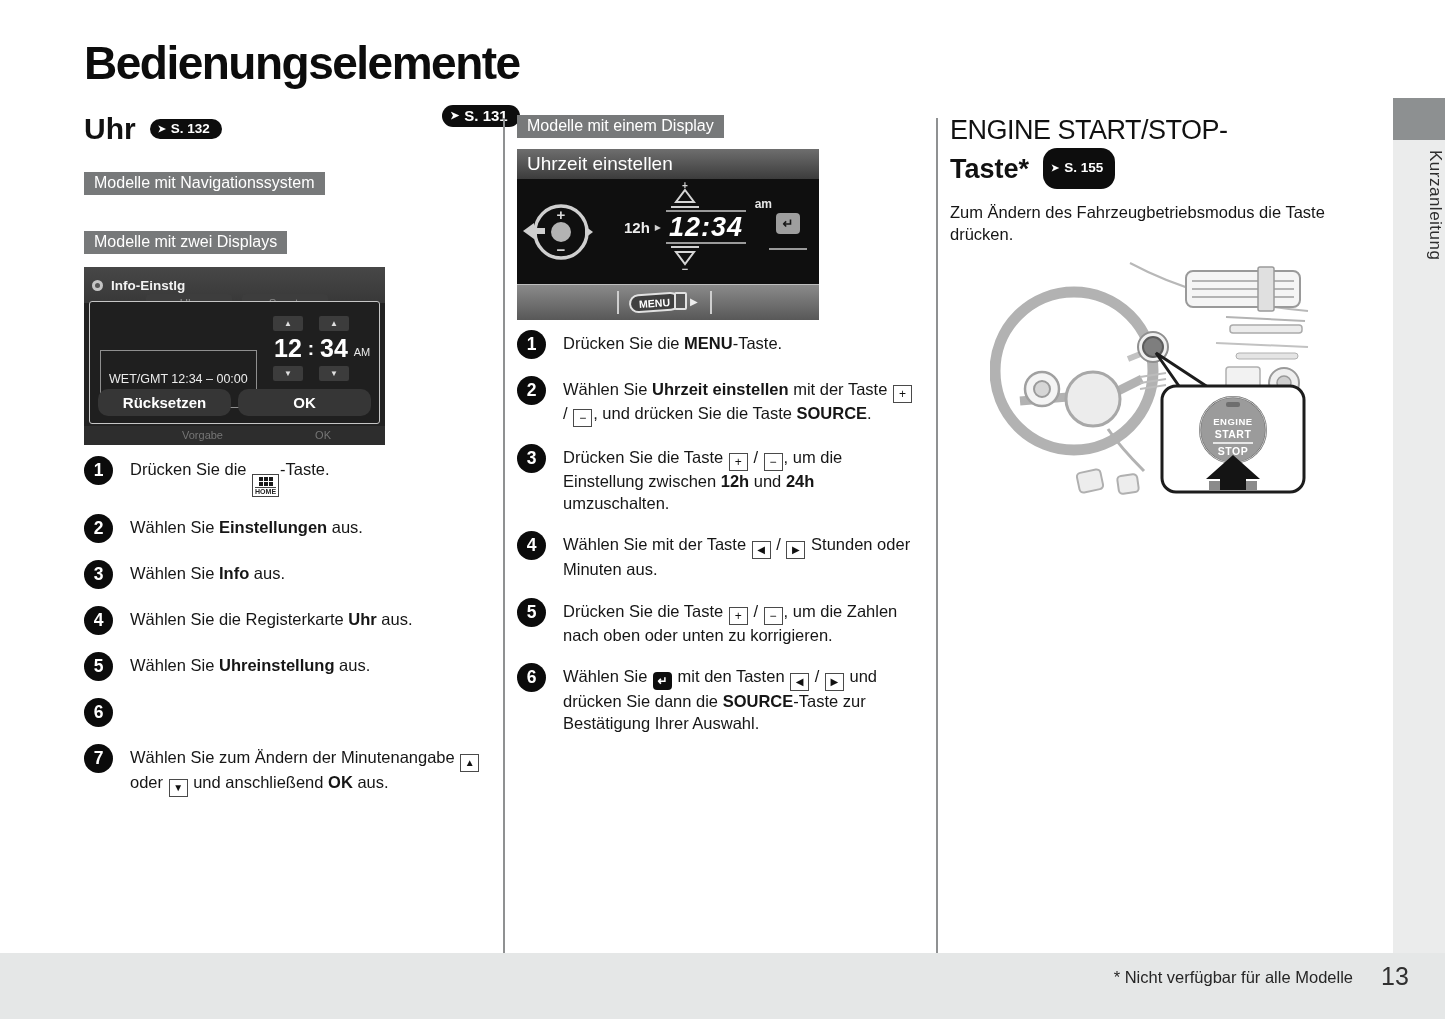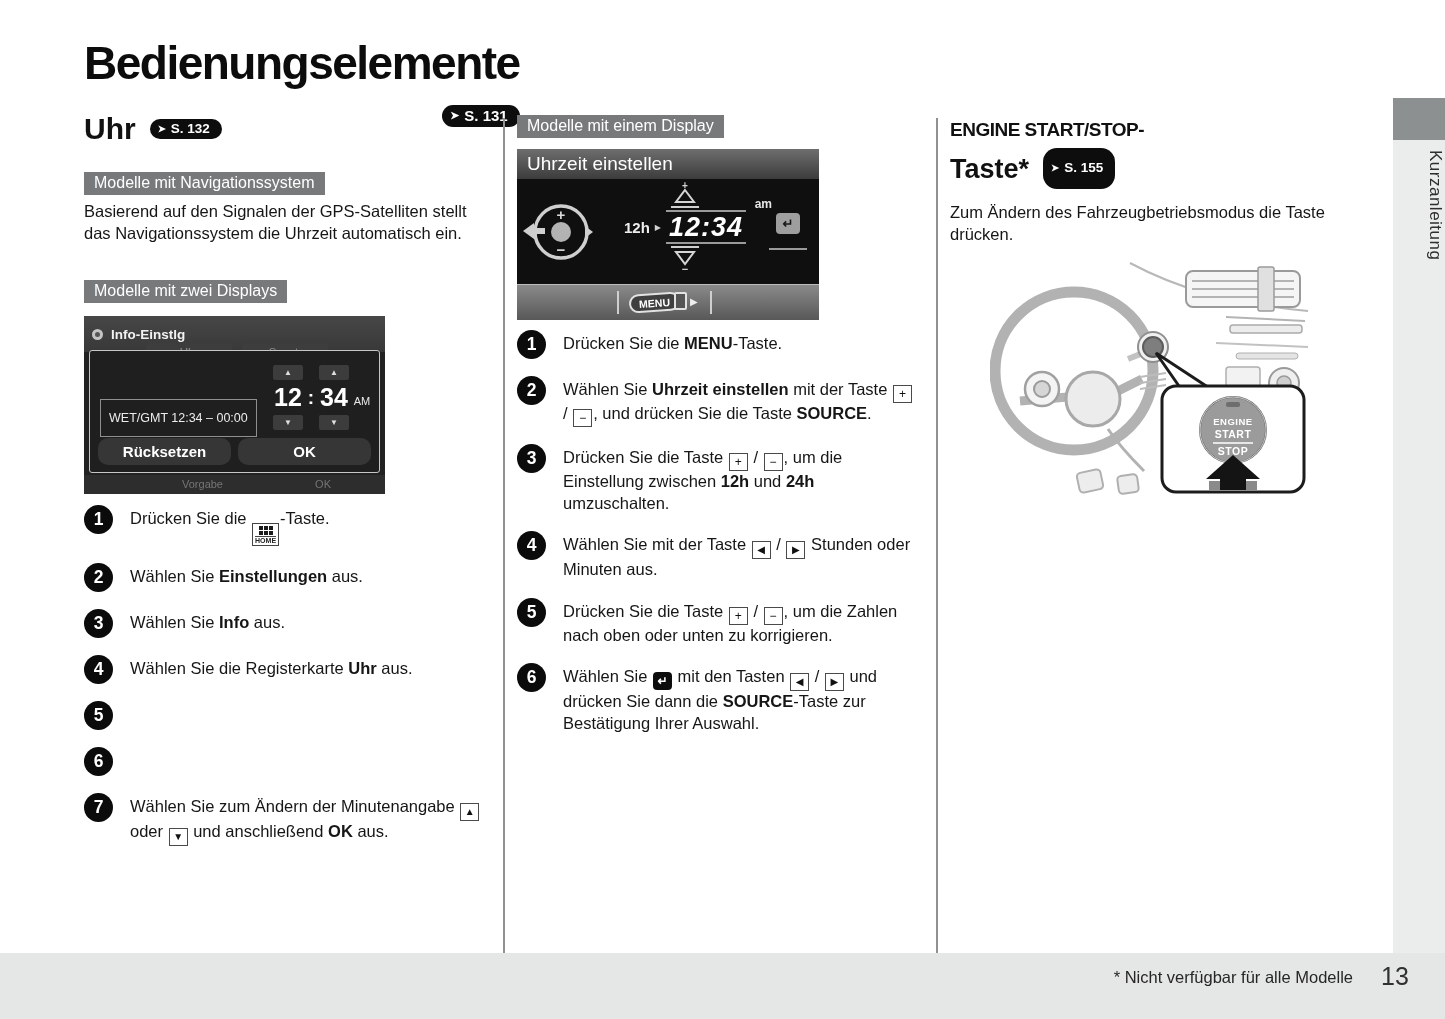--- a/index.html
+++ b/index.html
@@ -51,21 +51,21 @@
   .screen2 { position:relative; width:301px; height:178px; background:#222; overflow:hidden; }
   .sc2-titlebar { position:absolute; left:0; top:0; right:0; height:36px; background:linear-gradient(#474747,#383838);
                   display:flex; align-items:center; gap:8px; padding:0 8px; color:#f2f2f2; font-size:13.5px; font-weight:bold; }
   .gear { width:11px; height:11px; border-radius:50%; background:#c4c4c4; position:relative; }
   .gear::after { content:""; position:absolute; left:3px; top:3px; width:5px; height:5px; border-radius:50%; background:#555; }
   .sc2-tabs { position:absolute; top:27px; left:62px; display:flex; gap:10px; }
   .sc2-tab { width:86px; height:18px; background:#3d3d3d; border-radius:4px 4px 0 0; color:#8e8e8e;
              font-size:11.5px; display:flex; align-items:center; justify-content:center; }
   .sc2-dialog { position:absolute; left:5px; right:5px; top:34px; bottom:21px; background:#1f1f1f;
                 border:1px solid #c6c6c6; border-radius:3px; }
-  .sc2-field { position:absolute; left:10px; top:48px; border:1px solid #8f8f8f; padding:11px 8px;
+  .sc2-field { position:absolute; left:10px; top:48px; border:1px solid #8f8f8f; padding:21px 8px;
                color:#ececec; font-size:12.5px; white-space:nowrap; }
   .sc2-time { position:absolute; right:6px; top:14px; display:grid;
               grid-template-columns:30px 12px 30px 22px; grid-auto-rows:auto; column-gap:2px; row-gap:5px;
               align-items:center; justify-items:center; }
   .sc2-arrowbtn { width:30px; height:15px; background:#3c3c3c; border-radius:2px; color:#e0e0e0;
                   font-size:8px; display:flex; align-items:center; justify-content:center; }
   .sc2-digit { font-size:25px; font-weight:bold; color:#fff; line-height:1; }
   .sc2-colon { font-size:19px; font-weight:bold; color:#fff; }
   .sc2-ampm { font-size:11px; color:#e8e8e8; align-self:end; padding-bottom:3px; }
   .sc2-buttons { position:absolute; left:8px; right:8px; bottom:7px; display:flex; gap:7px; }
@@ -98,21 +98,21 @@
   .sc1-sep { position:absolute; top:6px; bottom:6px; width:2px; background:#cfcfcf; }
   .sep-a { left:33%; } .sep-b { left:64%; }
   .menu-pill { position:absolute; left:37%; top:8px; background:#3f3f3f; border:2px solid #e2e2e2;
                border-radius:10px; padding:0 8px; font-size:10.5px; font-weight:bold; color:#fff; height:19px;
                display:flex; align-items:center; transform:rotate(-4deg); }
   .src-icon { position:absolute; left:52%; top:7px; display:flex; align-items:center; gap:3px; }
   .src-box { width:13px; height:18px; border:2px solid #e2e2e2; background:#555; border-radius:2px; }
   .src-arr { color:#eee; font-size:10px; }
 
   
-  .engine-h { font-size:19px; font-weight:bold; line-height:36px; letter-spacing:-0.5px; }
+  .engine-h { font-size:27px; font-weight:normal; line-height:36px; letter-spacing:-0.5px; }
   .engine-h2 { display:flex; align-items:center; gap:14px; font-size:27px; font-weight:bold; line-height:36px; }
   .illus { margin:14px 0 0 40px; }
 
   
   .sidebar { position:absolute; left:1393px; top:98px; width:52px; height:855px; background:#ebecec; }
   .sidebar-tab { height:42px; background:#8d9091; }
   .sidebar-label { writing-mode:vertical-rl; font-size:17px; color:#2e2e2e; margin:10px auto 0;
                    display:block; width:100%; text-align:left; padding-left:15px; letter-spacing:0.5px; }
   .footer { position:absolute; left:0; top:953px; width:1445px; height:66px; background:#e5e7e7; }
   .footer-note { position:absolute; right:92px; top:15px; font-size:16.5px; color:#262626; }
@@ -137,21 +137,20 @@
   <section class="col-left">
     <div class="h-uhr">
       <span>Uhr</span>
       <span class="badge badge-sm">
         <span class="arr">➤</span>
         <span>S. 132</span>
       </span>
     </div>
 
     <div class="graylabel" style="margin-top:26px;">Modelle mit Navigationssystem</div>
-    <p class="body-text" style="margin-top:6px;">Basierend auf den Signalen der GPS-Satelliten stellt das Navigationssystem die Uhrzeit automatisch ein.</p>
 
     <div class="graylabel" style="margin-top:36px;">Modelle mit zwei Displays</div>
 
     
     <div class="screen2" style="margin-top:13px;">
       <div class="sc2-titlebar">
         <span class="gear"></span>
         <span>Info-Einstlg</span>
       </div>
       <div class="sc2-tabs">
@@ -207,20 +206,21 @@
         <div class="step">
           <span class="step-num">3</span>
           <span class="step-body">Wählen Sie <b>Info</b> aus.</span>
         </div>
         <div class="step">
           <span class="step-num">4</span>
           <span class="step-body">Wählen Sie die Registerkarte <b>Uhr</b> aus.</span>
         </div>
         <div class="step">
           <span class="step-num">5</span>
+          <span class="step-body">Wählen Sie <b>Uhreinstellung</b> aus.</span>
         </div>
         <div class="step">
           <span class="step-num">6</span>
         </div>
         <div class="step">
           <span class="step-num">7</span>
           <span class="step-body">Wählen Sie zum Ändern der Minutenangabe <span class="k tri">▲</span> oder <span class="k tri">▼</span> und anschließend <b>OK</b> aus.</span>
         </div>
       </div>
   </section>

